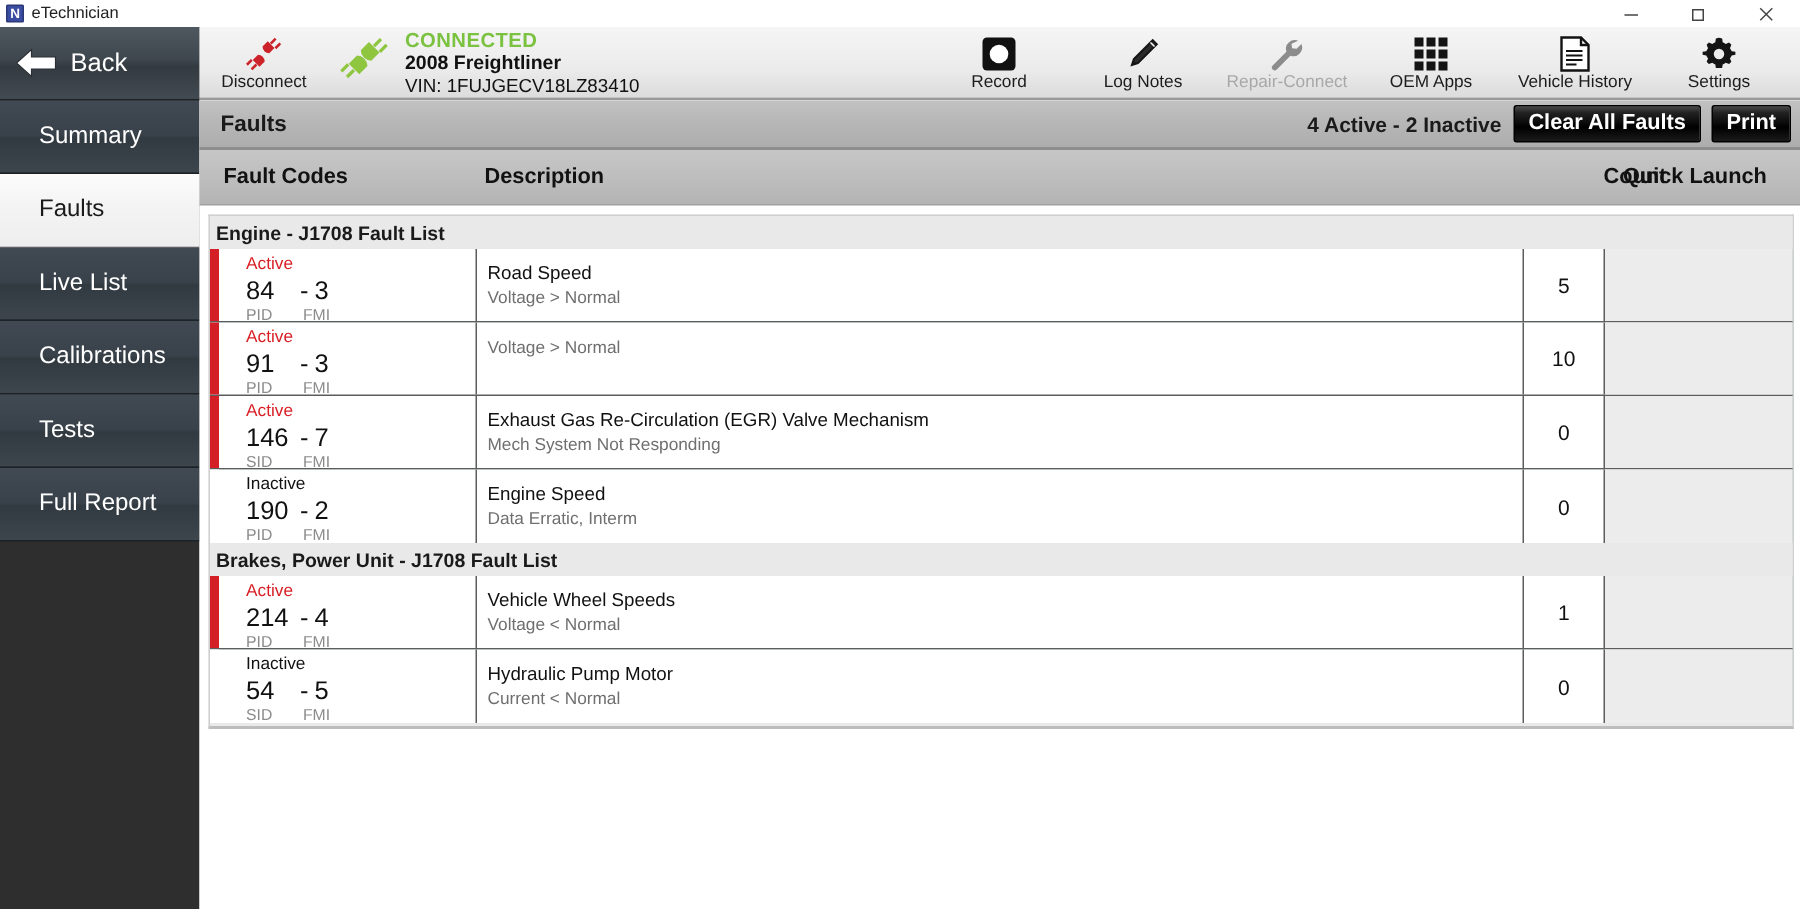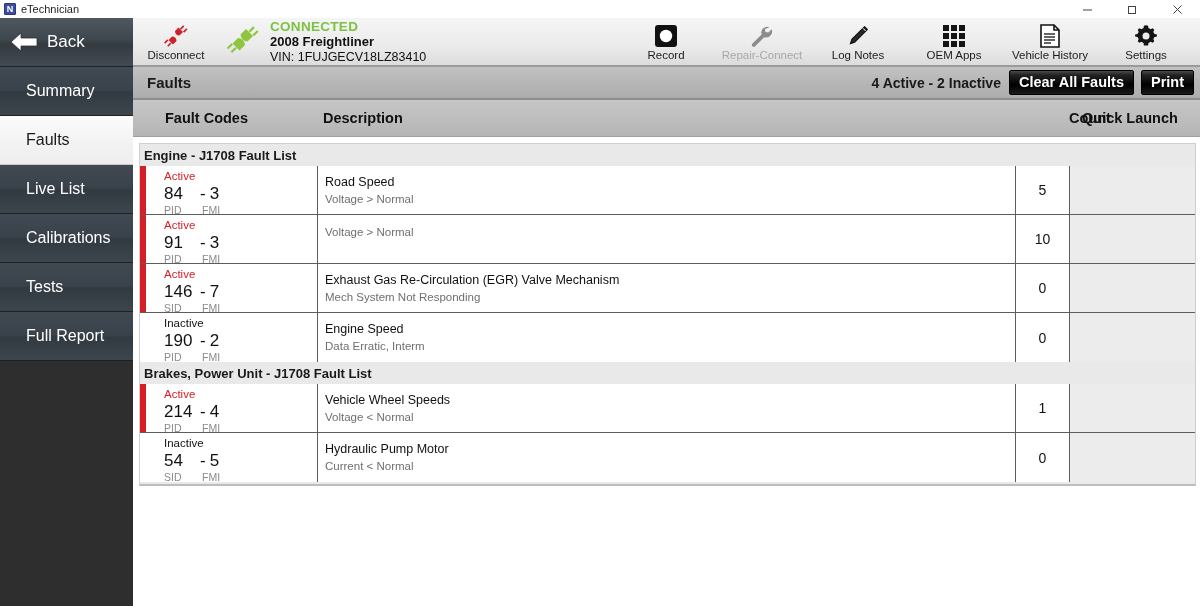--- a/index.html
+++ b/index.html
@@ -116,21 +116,21 @@
   .col-head {
     height: 37px; width: 1067px;
     background: linear-gradient(to bottom, #c6c6c6 0%, #bdbdbd 55%, #b4b4b4 100%);
     border-bottom: 1px solid #a0a0a0;
     position: relative;
   }
   .col-head span {
     position: absolute; top: 50%; transform: translateY(-50%);
     font-size: 14.5px; font-weight: bold; color: #111;
   }
-  .ch-codes { left: 32px; }
+  .ch-codes { left: 16px; }
   .ch-desc  { left: 190px; }
   .ch-count { left: 936px; }
   .ch-ql    { left: 949px; }
 
   
   .table-wrap {
     margin: 6px 0 0 6px; width: 1057px;
     background: #e9e9e9;
     border: 1px solid #cfcfcf;
     border-bottom: 2px solid #bdbdbd;
@@ -282,40 +282,40 @@
     <div class="tb-item">
       <div class="glyph">
         <svg width="24" height="24" viewBox="0 0 24 24">
           <rect x="1" y="1" width="22" height="22" rx="3" fill="#111"></rect>
           <circle cx="12" cy="12" r="6.2" fill="#ffffff"></circle>
         </svg>
       </div>
       <div class="lbl">Record</div>
     </div>
 
-    <div class="tb-item disabled">
-      <div class="glyph">
-        <svg width="26" height="24" viewBox="0 0 26 24">
-          <path d="M20.5 3.2 a5.9 5.9 0 0 0-7.9 7.3 L3.5 19.6 a1.9 1.9 0 0 0 2.7 2.7 l9.1-9.1 a5.9 5.9 0 0 0 7.3-7.9 l-3.2 3.2 -3-0.4 -0.4-3 Z" fill="#8c8c8c"></path>
-        </svg>
-      </div>
-      <div class="lbl">Repair-Connect</div>
-    </div>
-
     <div class="tb-item">
       <div class="glyph">
         <svg width="24" height="24" viewBox="0 0 24 24">
           <g stroke="#151515" stroke-width="1.3" fill="#2a2a2a">
             <path d="M18.5 2.8 L21.2 5.5 L8.6 18.1 L4.6 19.4 L5.9 15.4 Z"></path>
           </g>
           <path d="M17 4.3 L19.7 7" stroke="#ffffff" stroke-width="1" fill="none"></path>
           <path d="M4.6 19.4 L6.6 17.4 L7.6 18.4 Z" fill="#111"></path>
         </svg>
       </div>
       <div class="lbl">Log Notes</div>
+    </div>
+
+    <div class="tb-item disabled">
+      <div class="glyph">
+        <svg width="26" height="24" viewBox="0 0 26 24">
+          <path d="M20.5 3.2 a5.9 5.9 0 0 0-7.9 7.3 L3.5 19.6 a1.9 1.9 0 0 0 2.7 2.7 l9.1-9.1 a5.9 5.9 0 0 0 7.3-7.9 l-3.2 3.2 -3-0.4 -0.4-3 Z" fill="#8c8c8c"></path>
+        </svg>
+      </div>
+      <div class="lbl">Repair-Connect</div>
     </div>
 
     <div class="tb-item">
       <div class="glyph">
         <svg width="24" height="24" viewBox="0 0 24 24">
           <g fill="#141414">
             <rect x="1" y="1" width="6" height="6"></rect>
               <rect x="9" y="1" width="6" height="6"></rect>
               <rect x="17" y="1" width="6" height="6"></rect>
             <rect x="1" y="9" width="6" height="6"></rect>

